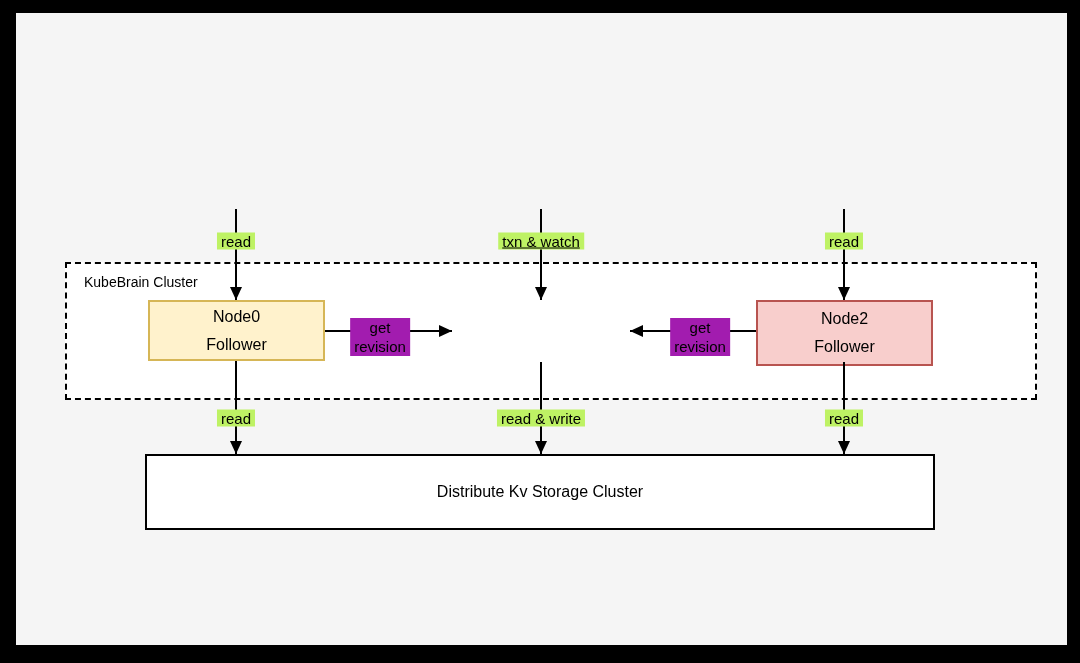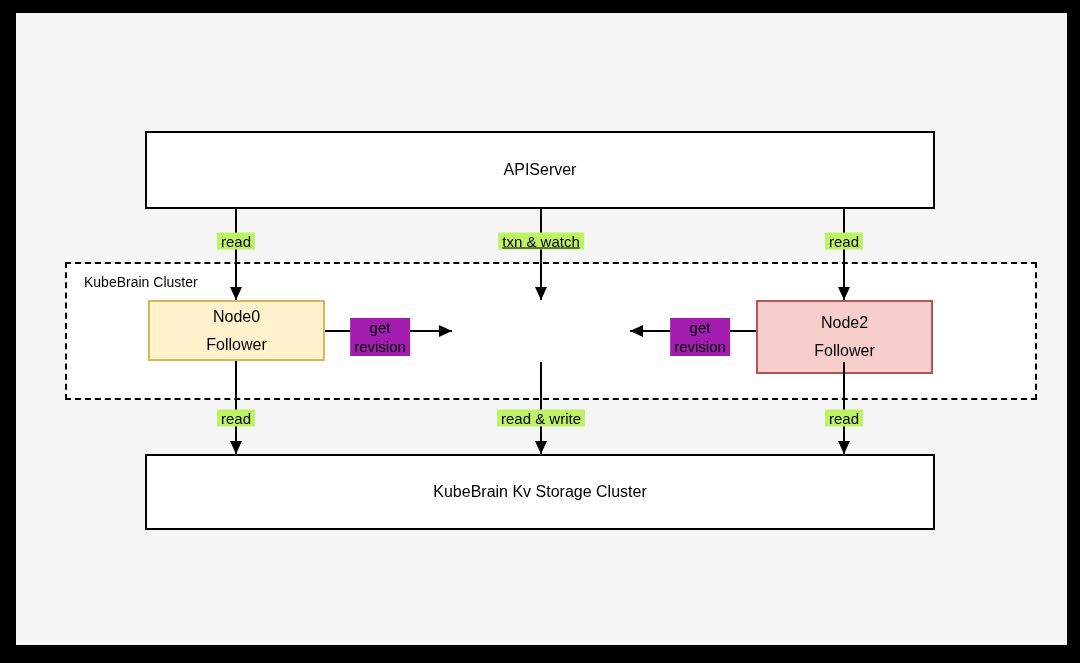--- a/index.html
+++ b/index.html
@@ -55,21 +55,21 @@
     align-items: center;
     justify-content: center;
     font-size: 16px;
     line-height: 20px;
     color: #000000;
     text-align: center;
     gap: 8px;
   }
   .node0 { left: 132px; top: 287px; width: 177px; height: 61px; }
   .node1 { left: 436px; top: 287px; width: 178px; height: 62px; }
-  .node2 { left: 740px; top: 287px; width: 177px; height: 74px; }
+  .node2 { left: 740px; top: 287px; width: 177px; height: 66px; }
 
   
   .vline, .hline { position: absolute; background: #000000; }
   .vline { width: 2px; }
   .hline { height: 2px; }
 
   .v-api-n0 { left: 219px; top: 196px; height: 91px; }
   .v-api-n1 { left: 524px; top: 196px; height: 91px; }
   .v-api-n2 { left: 827px; top: 196px; height: 91px; }
   .v-n0-st  { left: 219px; top: 348px; height: 93px; }
@@ -129,26 +129,23 @@
 </style>
 </head>
 <body>
 
 <div class="canvas">
 
   <div class="cluster-box">
     <span class="cluster-label">KubeBrain Cluster</span>
   </div>
 
-  <div class="shape api-box">
-    <span>APIServer</span>
-  </div>
 
   <div class="shape storage-box">
-    <span>KubeBrain Kv Storage Cluster</span>
+    <span>Distribute Kv Storage Cluster</span>
   </div>
 
   <div class="node node0" style="background-color: rgb(255, 242, 204); border-color: rgb(214, 182, 86);">
     <span>Node0</span>
     <span>Follower</span>
   </div>
   <div class="node node2" style="background-color: rgb(248, 206, 204); border-color: rgb(184, 84, 80);">
     <span>Node2</span>
     <span>Follower</span>
   </div>

